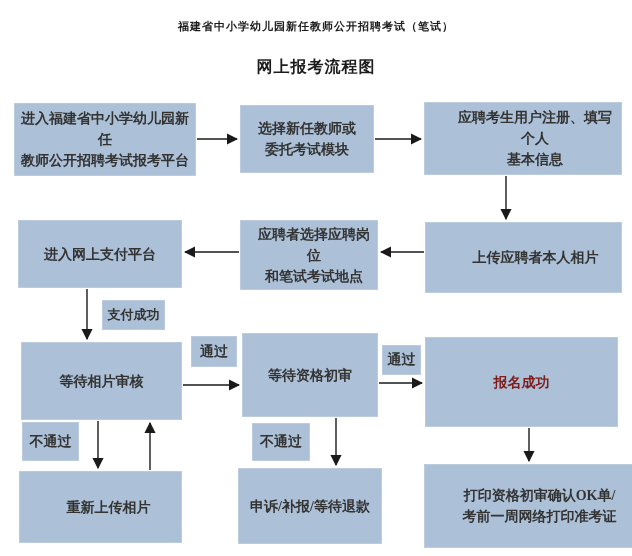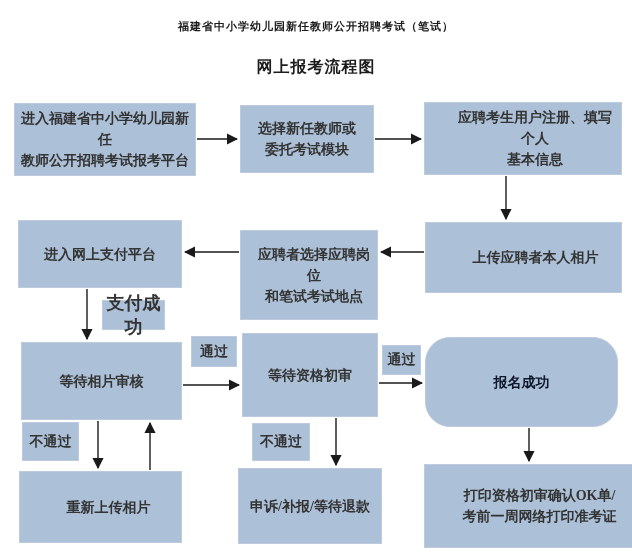--- a/index.html
+++ b/index.html
@@ -15,30 +15,30 @@
         border:1px solid #bccbde;}
   .elabel{position:absolute;background:#acc0d7;display:flex;align-items:center;justify-content:center;
         text-align:center;font-size:14px;font-weight:600;color:#333333;box-sizing:border-box;
         border:1px solid #bccbde;}
   svg.arrows{position:absolute;left:0;top:0;pointer-events:none;}
   
   .n-enter{left:14px;top:103px;width:182px;height:73px;}
   .n-module{left:240px;top:105px;width:134px;height:68px;}
   .n-register{left:424px;top:102px;width:198px;height:73px;}
   .n-pay{left:18px;top:220px;width:164px;height:68px;}
-  .n-position{left:240px;top:230px;width:138px;height:90px;padding-left:14px;}
+  .n-position{left:240px;top:220px;width:138px;height:70px;padding-left:14px;}
   .n-photo{left:425px;top:222px;width:197px;height:71px;padding-left:28px;}
   .n-waitphoto{left:21px;top:342px;width:161px;height:78px;}
   .n-waitqual{left:242px;top:333px;width:136px;height:84px;}
   .n-success{left:425px;top:337px;width:193px;height:90px;}
   .n-reupload{left:19px;top:471px;width:163px;height:72px;}
   .n-appeal{left:238px;top:468px;width:144px;height:76px;}
   .n-print{left:424px;top:464px;width:231px;height:84px;}
   
-  .el-pay{left:102px;top:300px;width:63px;height:30px;font-size:18px;}
+  .el-pay{left:102px;top:300px;width:63px;height:30px;font-size:13px;}
   .el-pass1{left:191px;top:336px;width:46px;height:31px;}
   .el-pass2{left:382px;top:345px;width:39px;height:30px;}
   .el-fail1{left:22px;top:422px;width:57px;height:39px;}
   .el-fail2{left:252px;top:423px;width:58px;height:38px;}
 </style>
 </head>
 <body style="background: rgb(255, 255, 255);">
 
 <div class="stage">
 
@@ -50,21 +50,21 @@
   <div class="node n-module" style="background: rgb(172, 192, 215); color: rgb(51, 51, 51);">选择新任教师或
 委托考试模块</div>
   <div class="node n-register" style="background: rgb(172, 192, 215); color: rgb(51, 51, 51); padding-left: 28px;">应聘考生用户注册、填写个人
 基本信息</div>
   <div class="node n-pay" style="background: rgb(172, 192, 215); color: rgb(51, 51, 51);">进入网上支付平台</div>
   <div class="node n-position" style="background: rgb(172, 192, 215); color: rgb(51, 51, 51);">应聘者选择应聘岗位
 和笔试考试地点</div>
   <div class="node n-photo" style="background: rgb(172, 192, 215); color: rgb(51, 51, 51);">上传应聘者本人相片</div>
   <div class="node n-waitphoto" style="background: rgb(172, 192, 215); color: rgb(51, 51, 51);">等待相片审核</div>
   <div class="node n-waitqual" style="background: rgb(172, 192, 215); color: rgb(51, 51, 51);">等待资格初审</div>
-  <div class="node n-success" style="background: rgb(172, 192, 215); color: #0f172a; border-radius: 25px;">报名成功</div>
+  <div class="node n-success" style="background: rgb(172, 192, 215); color: #7f1d1d;">报名成功</div>
   <div class="node n-reupload" style="background: rgb(172, 192, 215); color: rgb(51, 51, 51); padding-left: 20px;">重新上传相片</div>
   <div class="node n-appeal" style="background: rgb(172, 192, 215); color: rgb(51, 51, 51);">申诉/补报/等待退款</div>
   <div class="node n-print" style="background: rgb(172, 192, 215); color: rgb(51, 51, 51);">打印资格初审确认OK单/
 考前一周网络打印准考证</div>
 
   <div class="elabel el-pay" style="background: rgb(172, 192, 215); color: rgb(51, 51, 51);">支付成功</div>
   <div class="elabel el-pass1" style="background: rgb(172, 192, 215); color: rgb(51, 51, 51);">通过</div>
   <div class="elabel el-pass2" style="background: rgb(172, 192, 215); color: rgb(51, 51, 51);">通过</div>
   <div class="elabel el-fail1" style="background: rgb(172, 192, 215); color: rgb(51, 51, 51);">不通过</div>
   <div class="elabel el-fail2" style="background: rgb(172, 192, 215); color: rgb(51, 51, 51);">不通过</div>

